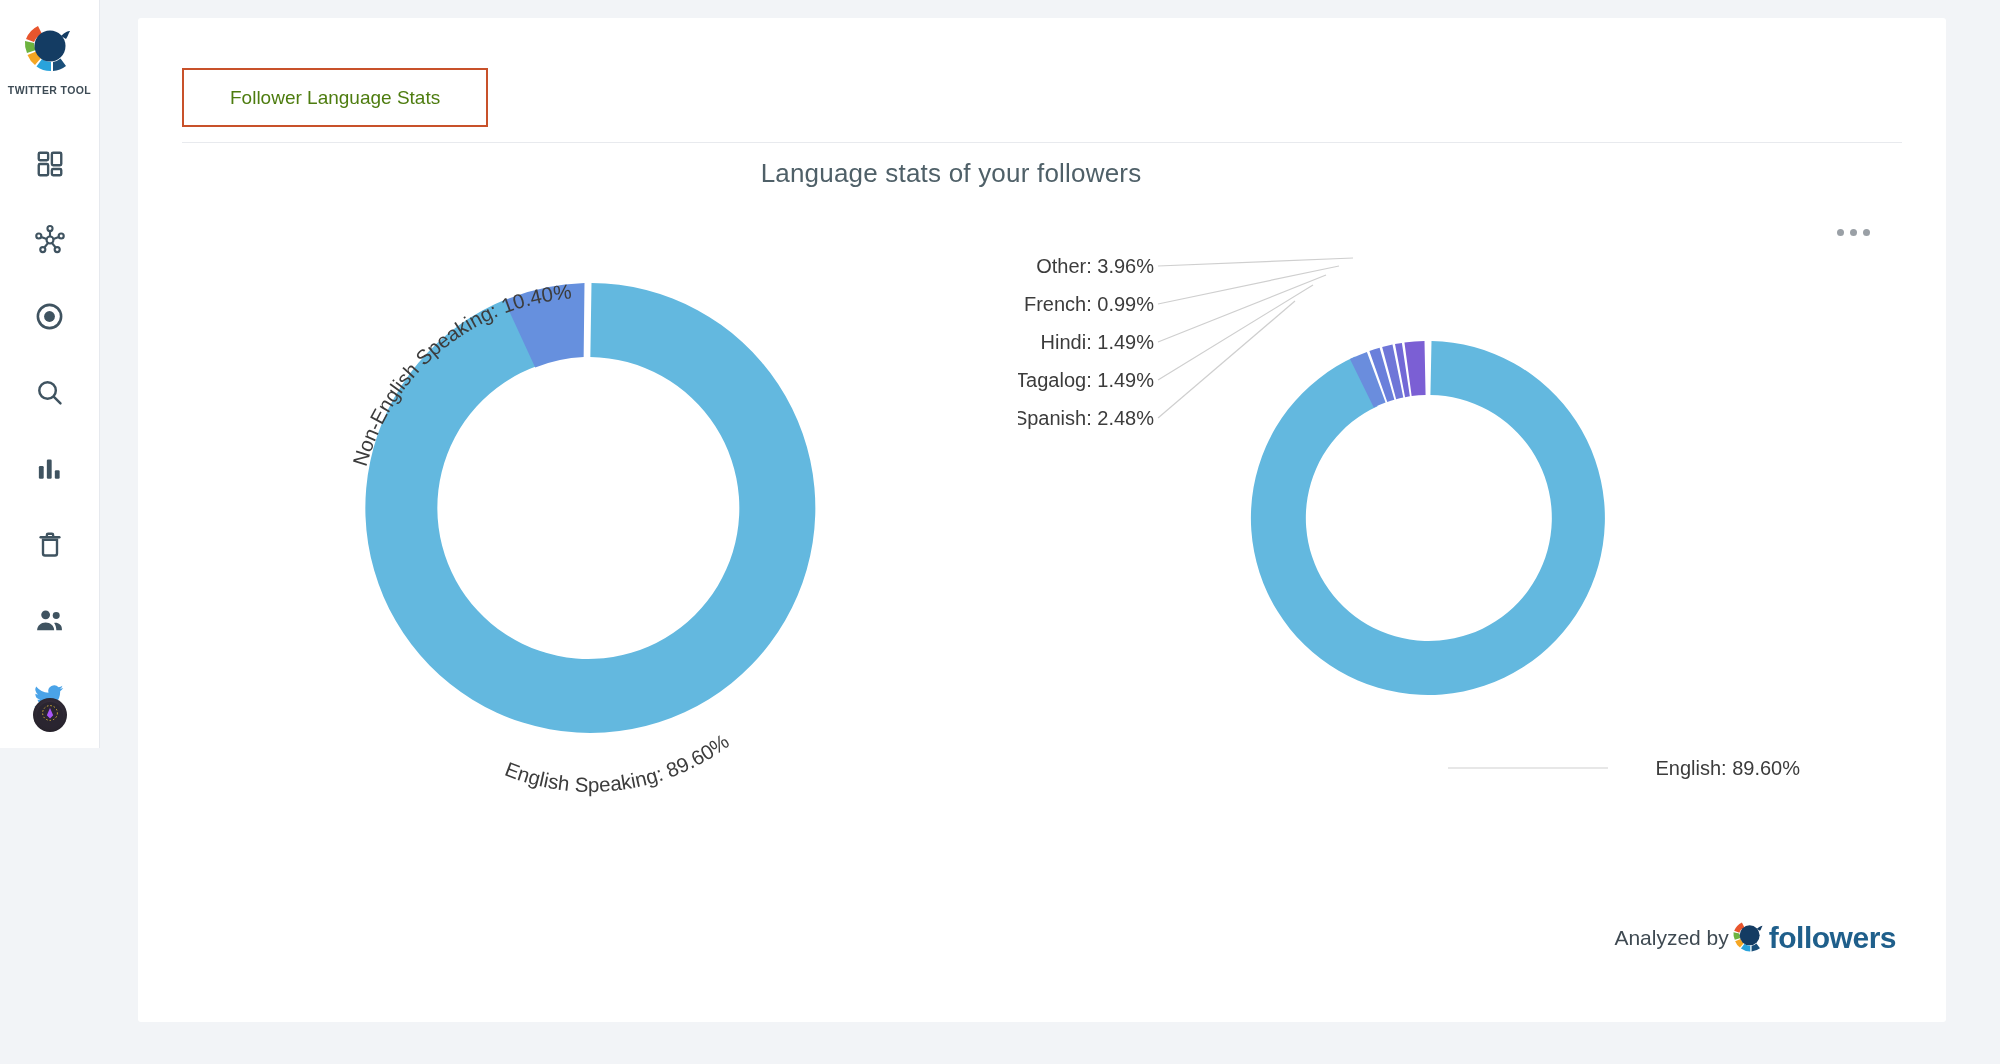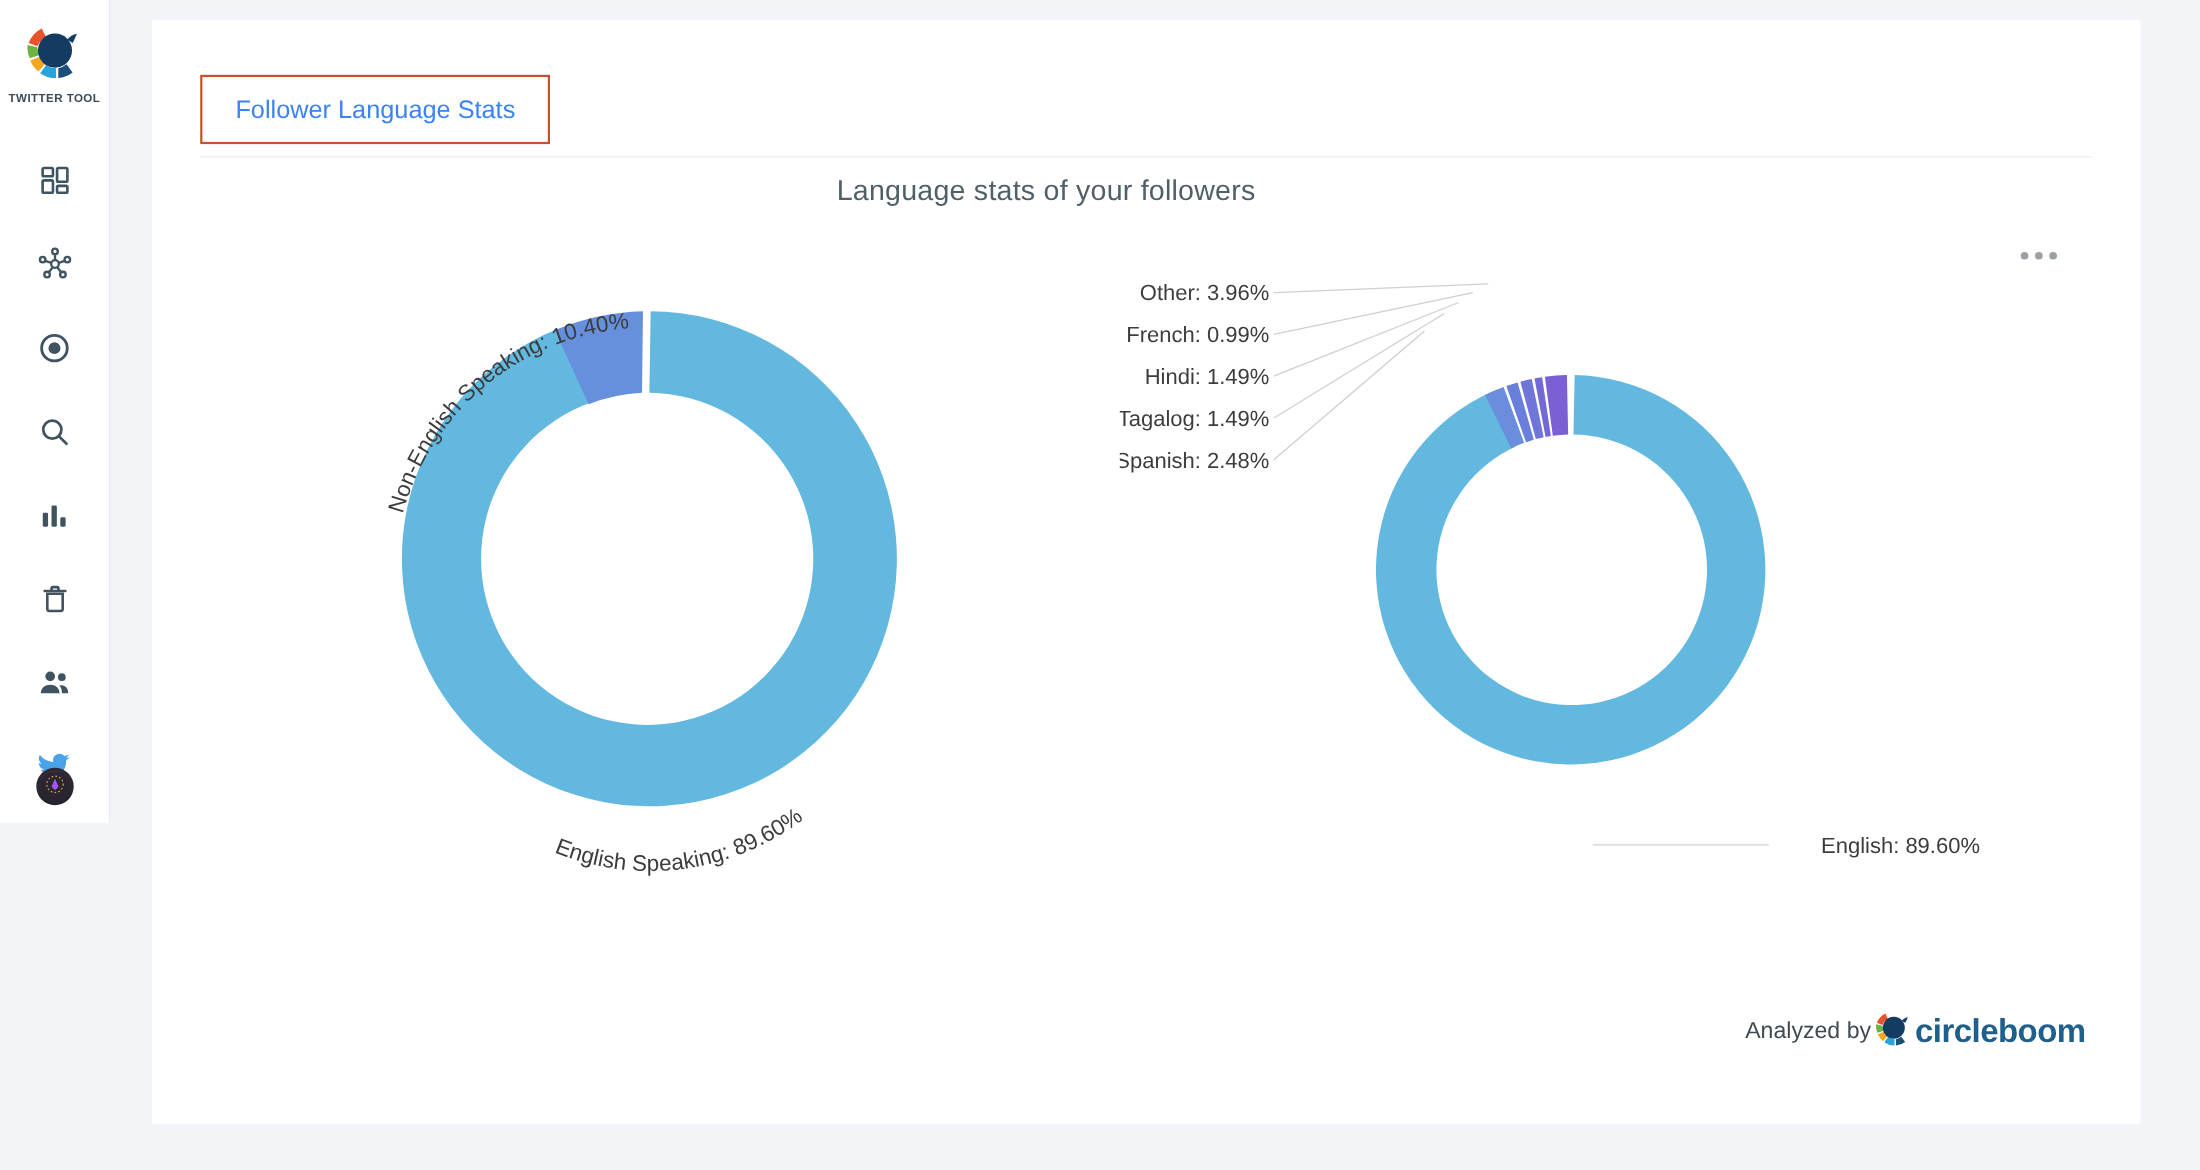--- a/index.html
+++ b/index.html
@@ -49,23 +49,23 @@
     width: 1808px; height: 1004px;
     background: #ffffff;
     border-radius: 3px;
   }
 
   
   .tabs { position: absolute; left: 44px; top: 50px; display: flex; gap: 8px; }
   .tab {
     border: 2px solid #c8512a;
     background: #ffffff;
-    padding: 18px 30px;
-    font-size: 23px;
-    color: #3b82f6;
+    padding: 18px 46px;
+    font-size: 19px;
+    color: #4d7c0f;
     cursor: pointer;
     line-height: 1;
     white-space: nowrap;
   }
   .tab-rule {
     position: absolute; left: 44px; top: 124px; width: 1720px;
     border-bottom: 1px solid #e8eaee;
   }
 
   .chart-title {
@@ -302,18 +302,18 @@
               <path d="M -23 -8 A 24 24 0 0 1 -11 -21 L -7 -13 A 15 15 0 0 0 -15 -5 Z" fill="#e8552d"></path>
               <path d="M -24 -6 A 24 24 0 0 0 -22 6 L -13 3 A 15 15 0 0 1 -15 -4 Z" fill="#6db33f"></path>
               <path d="M -21.5 8 A 24 24 0 0 0 -14 18 L -8 11 A 15 15 0 0 1 -13 4.5 Z" fill="#f5a623"></path>
               <path d="M -12.5 19.5 A 24 24 0 0 0 2 24 L 2 15 A 15 15 0 0 1 -7 12 Z" fill="#29a3dc"></path>
               <path d="M 4 24 A 24 24 0 0 0 17 19 L 11.5 11.5 A 15 15 0 0 1 4 15 Z" fill="#1a4f7a"></path>
               <circle cx="1" cy="-1" r="15.5" fill="#143c63"></circle>
               <path d="M 12 -11 C 16 -15 19 -16 21 -16 C 19 -13 19 -10.5 17 -8 Z" fill="#143c63"></path>
             </g>
           </svg>
         </span>
-        <span class="cb-word">circleboom</span>
+        <span class="cb-word">followers</span>
       </div>
 
     </div>
   </div>
 </div>
 
 </body></html>

